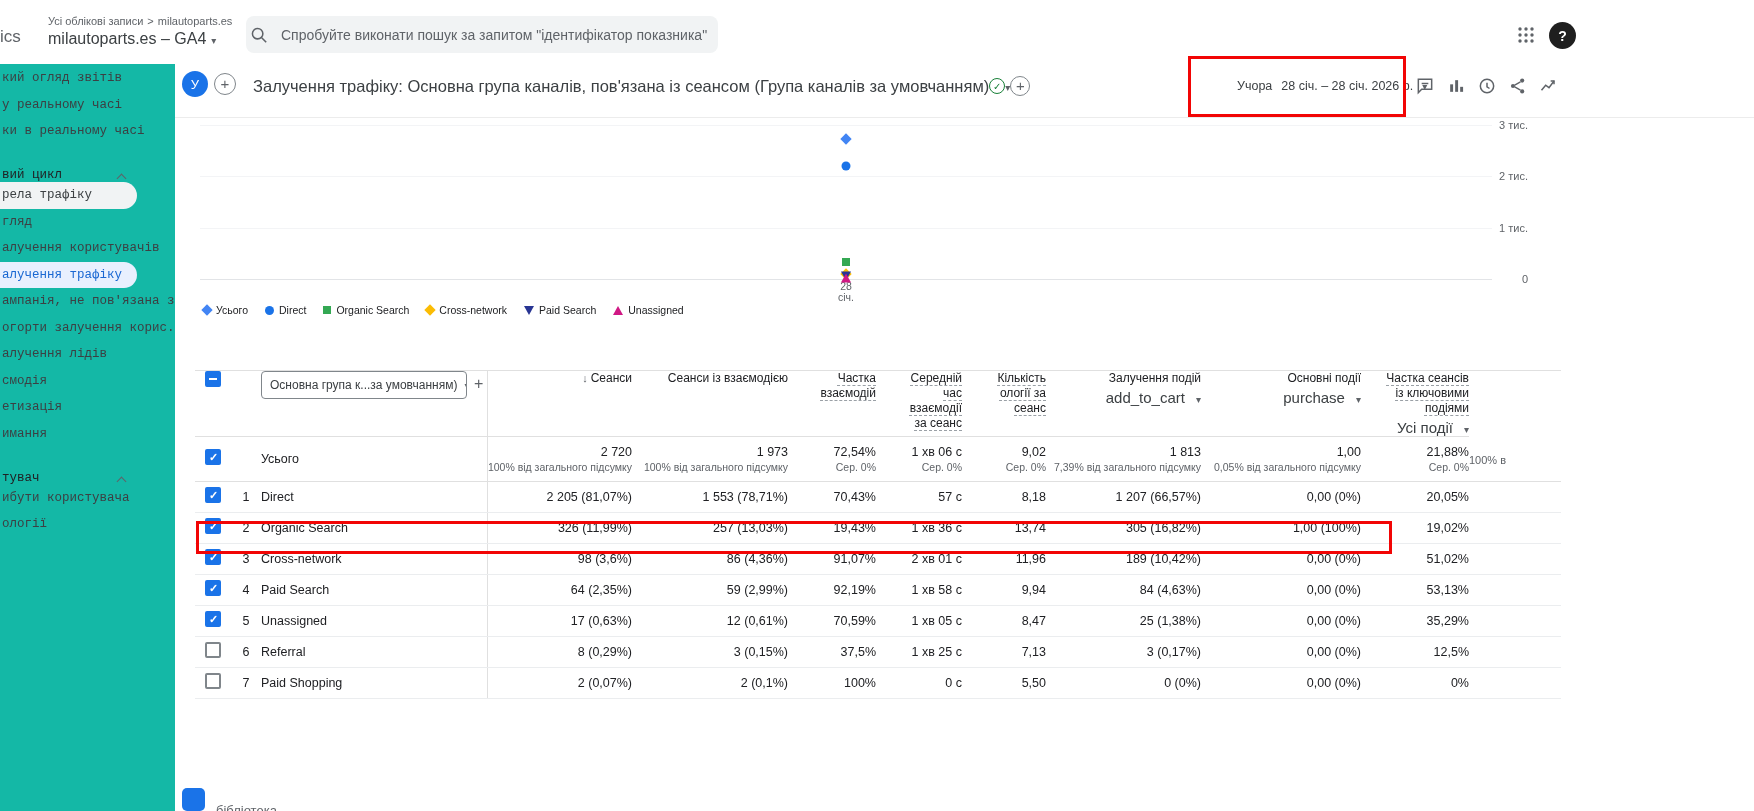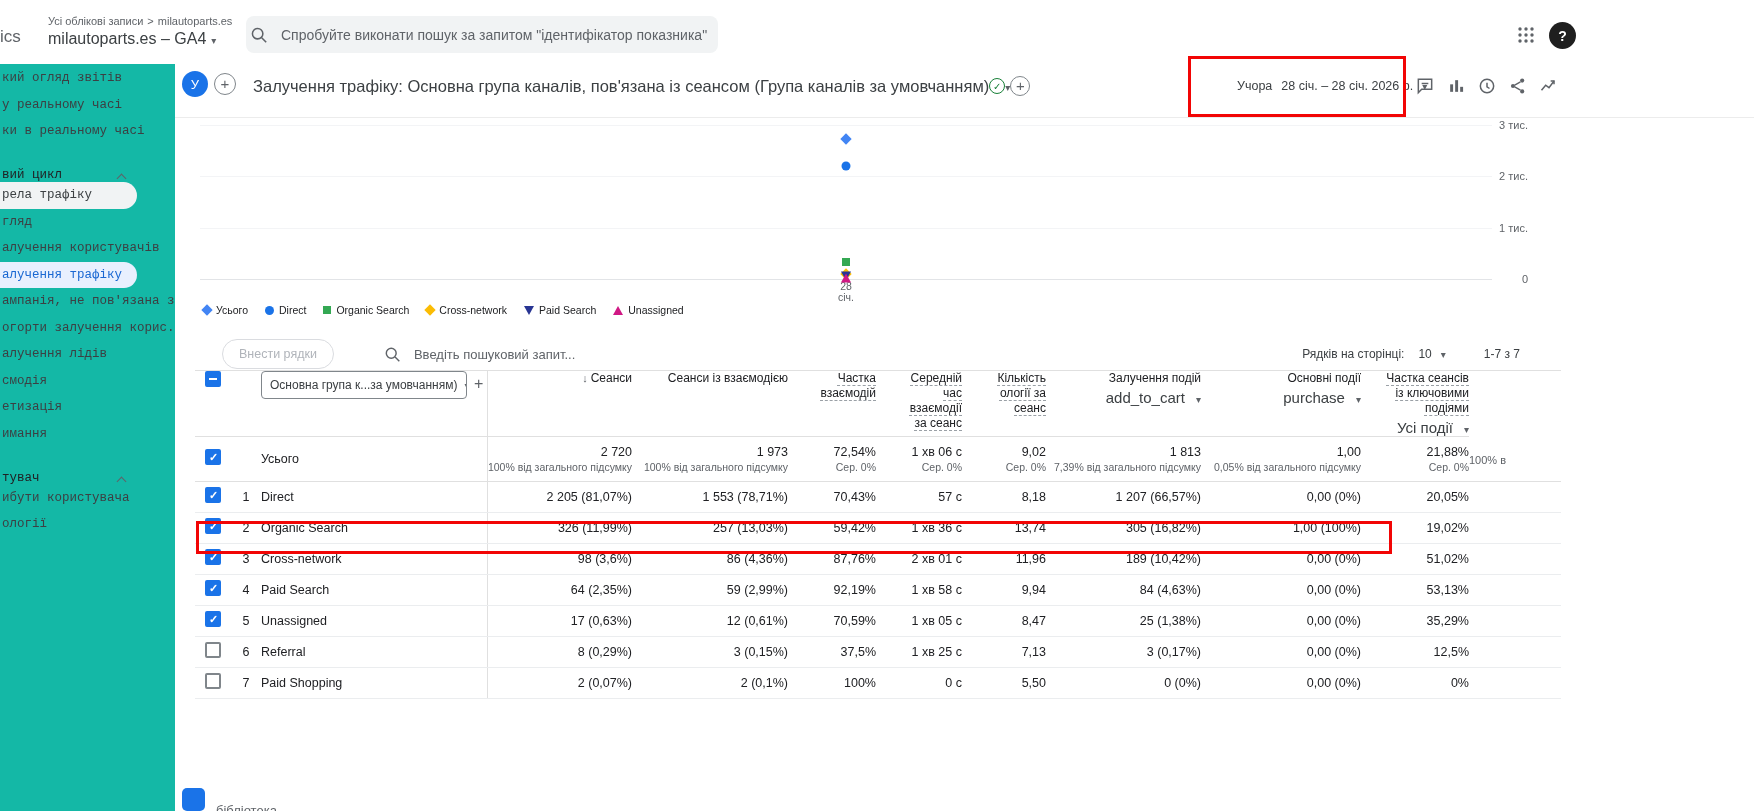--- a/index.html
+++ b/index.html
@@ -291,38 +291,20 @@
       <div class="lg-item">
         <span class="mk mk-triangle-down" style="border-top-color: rgb(40, 53, 147);"></span>
         <span>Paid Search</span>
       </div>
       <div class="lg-item">
         <span class="mk mk-triangle-up" style="border-bottom-color: rgb(208, 24, 132);"></span>
         <span>Unassigned</span>
       </div>
     </div>
 
-  <div class="table-toolbar">
-    <button class="edit-rows">Внести рядки</button>
-    <div class="tbl-search">
-      <svg width="17" height="17" viewBox="0 0 20 20" fill="none" stroke="#5f6368" stroke-width="1.7">
-          <circle cx="8.5" cy="8.5" r="5.8"></circle>
-          <path d="M13 13l5 5"></path>
-        </svg>
-      <span>Введіть пошуковий запит...</span>
-    </div>
-    <div class="pager">
-      <span>Рядків на сторінці:</span>
-      <span class="rpp">
-        <span>10</span>
-        <span class="cv"></span>
-      </span>
-      <span class="pg-range">1-7 з 7</span>
-    </div>
-  </div>
 
   <table class="data-table">
     <colgroup>
       <col class="cb-col">
         <col class="num-col">
         <col class="dim-col">
       <col class="col-sessions">
         <col class="col-engaged">
         <col class="col-rate">
         <col class="col-time">
@@ -442,35 +424,35 @@
           <td class="metric-col col-purch">0,00 (0%)</td>
           <td class="metric-col col-key">20,05%</td>
           <td class="overflow-col"></td>
         </tr>
         <tr>
           <td class="cb-col"><span class="cb on"></span></td>
           <td class="num-col">2</td>
           <td class="dim-col">Organic Search</td>
           <td class="metric-col col-sessions">326 (11,99%)</td>
           <td class="metric-col col-engaged">257 (13,03%)</td>
-          <td class="metric-col col-rate">59,42%</td>
+          <td class="metric-col col-rate">19,43%</td>
           <td class="metric-col col-time">1 хв 36 с</td>
           <td class="metric-col col-eps">13,74</td>
           <td class="metric-col col-atc">305 (16,82%)</td>
           <td class="metric-col col-purch">1,00 (100%)</td>
           <td class="metric-col col-key">19,02%</td>
           <td class="overflow-col"></td>
         </tr>
         <tr>
           <td class="cb-col"><span class="cb on"></span></td>
           <td class="num-col">3</td>
           <td class="dim-col">Cross-network</td>
           <td class="metric-col col-sessions">98 (3,6%)</td>
           <td class="metric-col col-engaged">86 (4,36%)</td>
-          <td class="metric-col col-rate">87,76%</td>
+          <td class="metric-col col-rate">91,07%</td>
           <td class="metric-col col-time">2 хв 01 с</td>
           <td class="metric-col col-eps">11,96</td>
           <td class="metric-col col-atc">189 (10,42%)</td>
           <td class="metric-col col-purch">0,00 (0%)</td>
           <td class="metric-col col-key">51,02%</td>
           <td class="overflow-col"></td>
         </tr>
         <tr>
           <td class="cb-col"><span class="cb on"></span></td>
           <td class="num-col">4</td>

